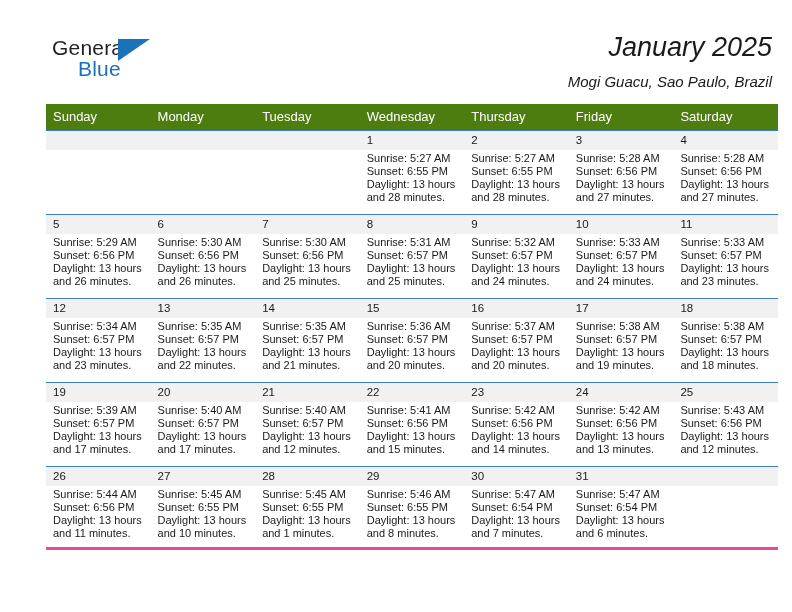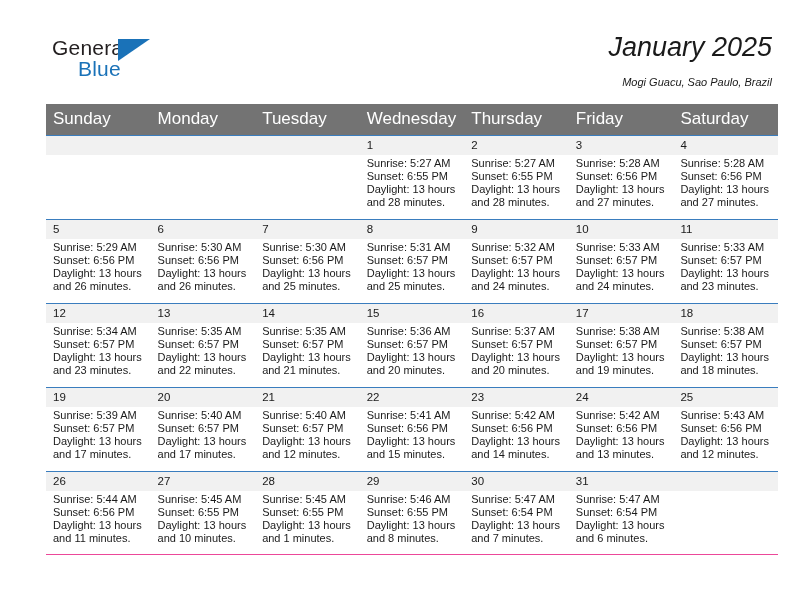--- a/index.html
+++ b/index.html
@@ -73,41 +73,41 @@
     text-align: right;
     font-style: italic;
   }
   .cal-title {
     font-size: 27px;
     color: #1a1a1a;
     line-height: 34px;
     white-space: nowrap;
   }
   .cal-subtitle {
-    font-size: 11px;
+    font-size: 15px;
     color: #1a1a1a;
     line-height: 20px;
     margin-top: 8px;
     white-space: nowrap;
   }
 
   
   .calendar {
     position: absolute;
     left: 30px;
     top: 104px;
     width: 732px;
     border-collapse: collapse;
     table-layout: fixed;
   }
   .calendar th {
-    background: #737373;
+    background: #4d7c0f;
     color: #ffffff;
     font-weight: normal;
-    font-size: 17px;
+    font-size: 13px;
     text-align: left;
     padding: 5px 0 6px 7px;
     height: 13px;
     border: none;
   }
   .calendar td {
     vertical-align: top;
     padding: 0;
     border: none;
     height: 84px;
@@ -139,21 +139,21 @@
   .info {
     padding: 2px 4px 0 7px;
     font-size: 11px;
     line-height: 13.1px;
     color: #1a1a1a;
   }
   .info div {
     white-space: nowrap;
   }
   .row-sep-bottom {
-    border-bottom: 1px solid #ec4899;
+    border-bottom: 3px solid #ec4899;
   }
 </style>
 </head>
 <body>
 
 <div class="page">
 
   <div class="header">
 
     <div class="brand">

